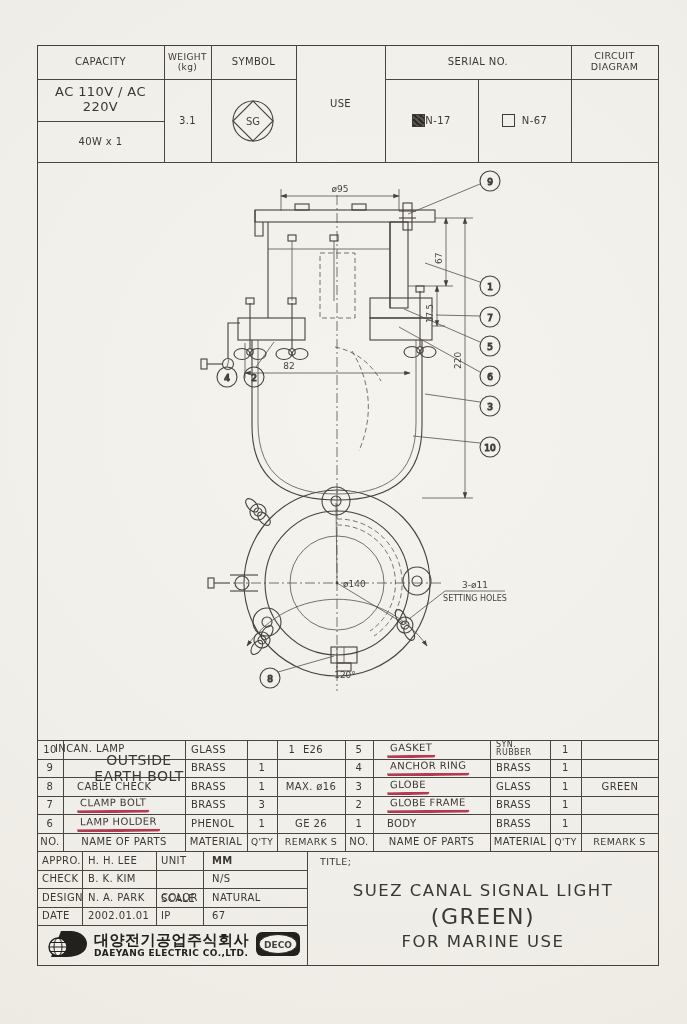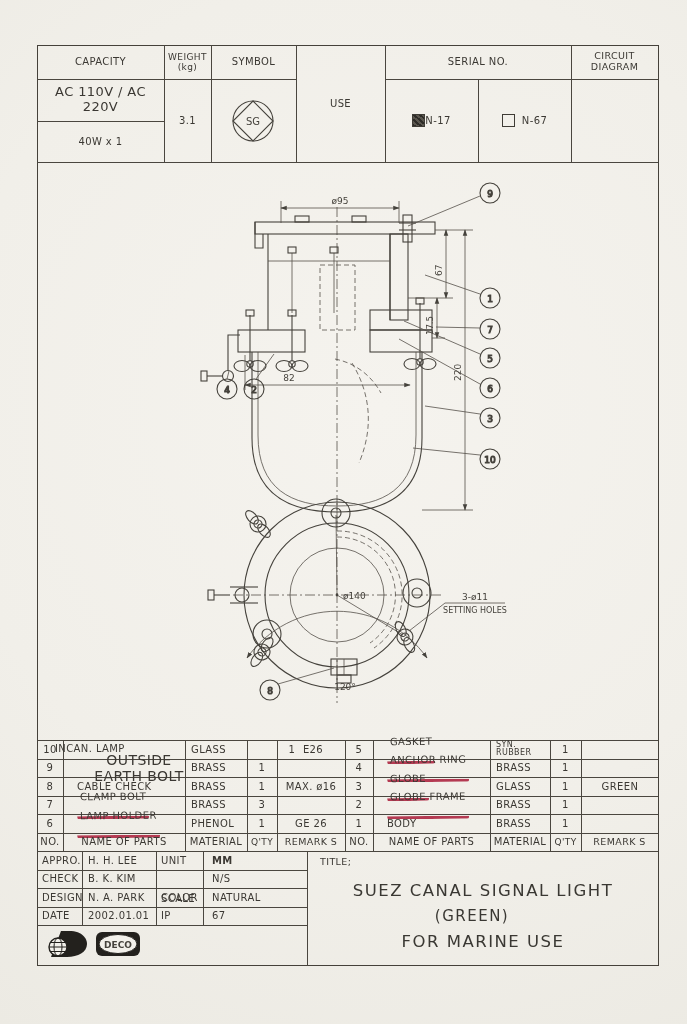--- a/index.html
+++ b/index.html
@@ -12,21 +12,21 @@
   }
   .vl{position:absolute;width:1.4px;background:#4a463f;}
   .hl{position:absolute;height:1.4px;background:#4a463f;}
   .frame{position:absolute;border:1.6px solid #45413a;}
   .lbl{position:absolute;display:flex;align-items:center;justify-content:center;
        text-align:center;font-size:10px;letter-spacing:.4px;color:#3b3833;line-height:1.15;}
   .lbl.left{justify-content:flex-start;}
   .cb{width:13px;height:13px;border:1.6px solid #3f3c36;box-sizing:border-box;}
   .cb.filled{background:repeating-linear-gradient(40deg,#2e2c28 0 2px,#5a564e 2px 4px);}
   .mkwrap{display:inline-block;}
-  .mk{display:inline-block;border-bottom:3.5px solid #b43a52;padding:0 3px 13px 3px;
+  .mk{display:inline-block;border-bottom:3.5px solid #b43a52;padding:0 3px 1px 3px;
       transform:rotate(-.5deg);border-radius:2px;}
   svg text{font-family:"DejaVu Sans", sans-serif;fill:#45423c;}
   .ink{stroke:#45423c;fill:none;stroke-width:1.1;}
   .thin{stroke:#55504a;fill:none;stroke-width:.8;}
   .dash{stroke-dasharray:5 3;}
   .cdash{stroke-dasharray:10 3 2 3;}
   .dimtxt{font-size:9px;}
   .ctxt{font-size:9px;}
 </style>
 </head>
@@ -74,21 +74,21 @@
     <div style="position:absolute;left:385px;top:79px;width:93px;height:83px;display:flex;align-items:center;justify-content:center;">
       <span class="cb filled"></span>
       <span class="lbl" style="position:static;">N-17</span>
     </div>
     <div style="position:absolute;left:478px;top:79px;width:93px;height:83px;display:flex;align-items:center;justify-content:center;gap:7px;">
       <span class="cb"></span>
       <span class="lbl" style="position:static;">N-67</span>
     </div>
   </div>
 
-  <div style="position:absolute;left:37px;top:163px;">
+  <div style="position:absolute;left:37px;top:151px;">
   <svg width="622" height="578" viewBox="0 0 622 578">
     <defs>
       <marker id="ma" viewBox="0 0 10 10" refX="9" refY="5" markerWidth="8" markerHeight="8" orient="auto-start-reverse">
         <path d="M0,1.5 L10,5 L0,8.5 z" fill="#45423c"></path>
       </marker>
       <pattern id="h1" width="6" height="6" patternUnits="userSpaceOnUse" patternTransform="rotate(45)">
         <line x1="0" y1="0" x2="0" y2="6" stroke="#5a564e" stroke-width="1"></line>
       </pattern>
       <pattern id="h2" width="6" height="6" patternUnits="userSpaceOnUse" patternTransform="rotate(-45)">
         <line x1="0" y1="0" x2="0" y2="6" stroke="#5a564e" stroke-width="1"></line>
@@ -438,31 +438,35 @@
       <span style="margin-left:8px;">
         <svg width="44" height="32" viewBox="0 0 44 32">
           <path d="M6,29 L16,3 L24,3 C38,3 42,11 42,16 C42,24 33,29 22,29 Z" fill="#23211d"></path>
           <circle cx="13" cy="19" r="9" fill="#f2f0ea" stroke="#23211d" stroke-width="1.4"></circle>
           <ellipse cx="13" cy="19" rx="4" ry="9" fill="none" stroke="#23211d" stroke-width="1"></ellipse>
           <line x1="4" y1="19" x2="22" y2="19" stroke="#23211d" stroke-width="1"></line>
           <line x1="5.5" y1="14.5" x2="20.5" y2="14.5" stroke="#23211d" stroke-width="1"></line>
           <line x1="5.5" y1="23.5" x2="20.5" y2="23.5" stroke="#23211d" stroke-width="1"></line>
         </svg>
       </span>
+      <span style="margin-left:5px;display:flex;flex-direction:column;line-height:1;">
+        <span style="font-size:15px;font-weight:bold;letter-spacing:.5px;color:#23211d;">대양전기공업주식회사</span>
+        <span style="font-size:9px;font-weight:bold;letter-spacing:.4px;color:#23211d;margin-top:1px;">DAEYANG ELECTRIC CO.,LTD.</span>
+      </span>
       <span style="margin-left:6px;">
         <svg width="46" height="26" viewBox="0 0 46 26">
           <rect x="1" y="1" width="44" height="24" rx="6" fill="#23211d"></rect>
           <ellipse cx="23" cy="13" rx="19" ry="9.5" fill="#f2f0ea" stroke="#23211d" stroke-width="1"></ellipse>
           <text x="23" y="16.5" text-anchor="middle" font-size="9" font-weight="bold" fill="#23211d">DECO</text>
         </svg>
       </span>
     </div>
   </div>
 
   <div>
     <div class="lbl left" style="left:320px;top:855px;width:60px;height:14px;font-size:9.5px;">TITLE;</div>
     <div class="lbl" style="left:317px;top:880px;width:332px;height:22px;font-size:16.5px;letter-spacing:1.5px;color:#3a3833;">SUEZ  CANAL  SIGNAL  LIGHT</div>
-    <div class="lbl" style="left:306px;top:906px;width:332px;height:22px;font-size:15px;letter-spacing:1.5px;color:#3a3833;">(GREEN)</div>
+    <div class="lbl" style="left:317px;top:906px;width:332px;height:22px;font-size:22px;letter-spacing:1.5px;color:#3a3833;">(GREEN)</div>
     <div class="lbl" style="left:317px;top:931px;width:332px;height:22px;font-size:16.5px;letter-spacing:1.5px;color:#3a3833;">FOR  MARINE  USE</div>
   </div>
 
 
 </div>
 
 </body></html>

